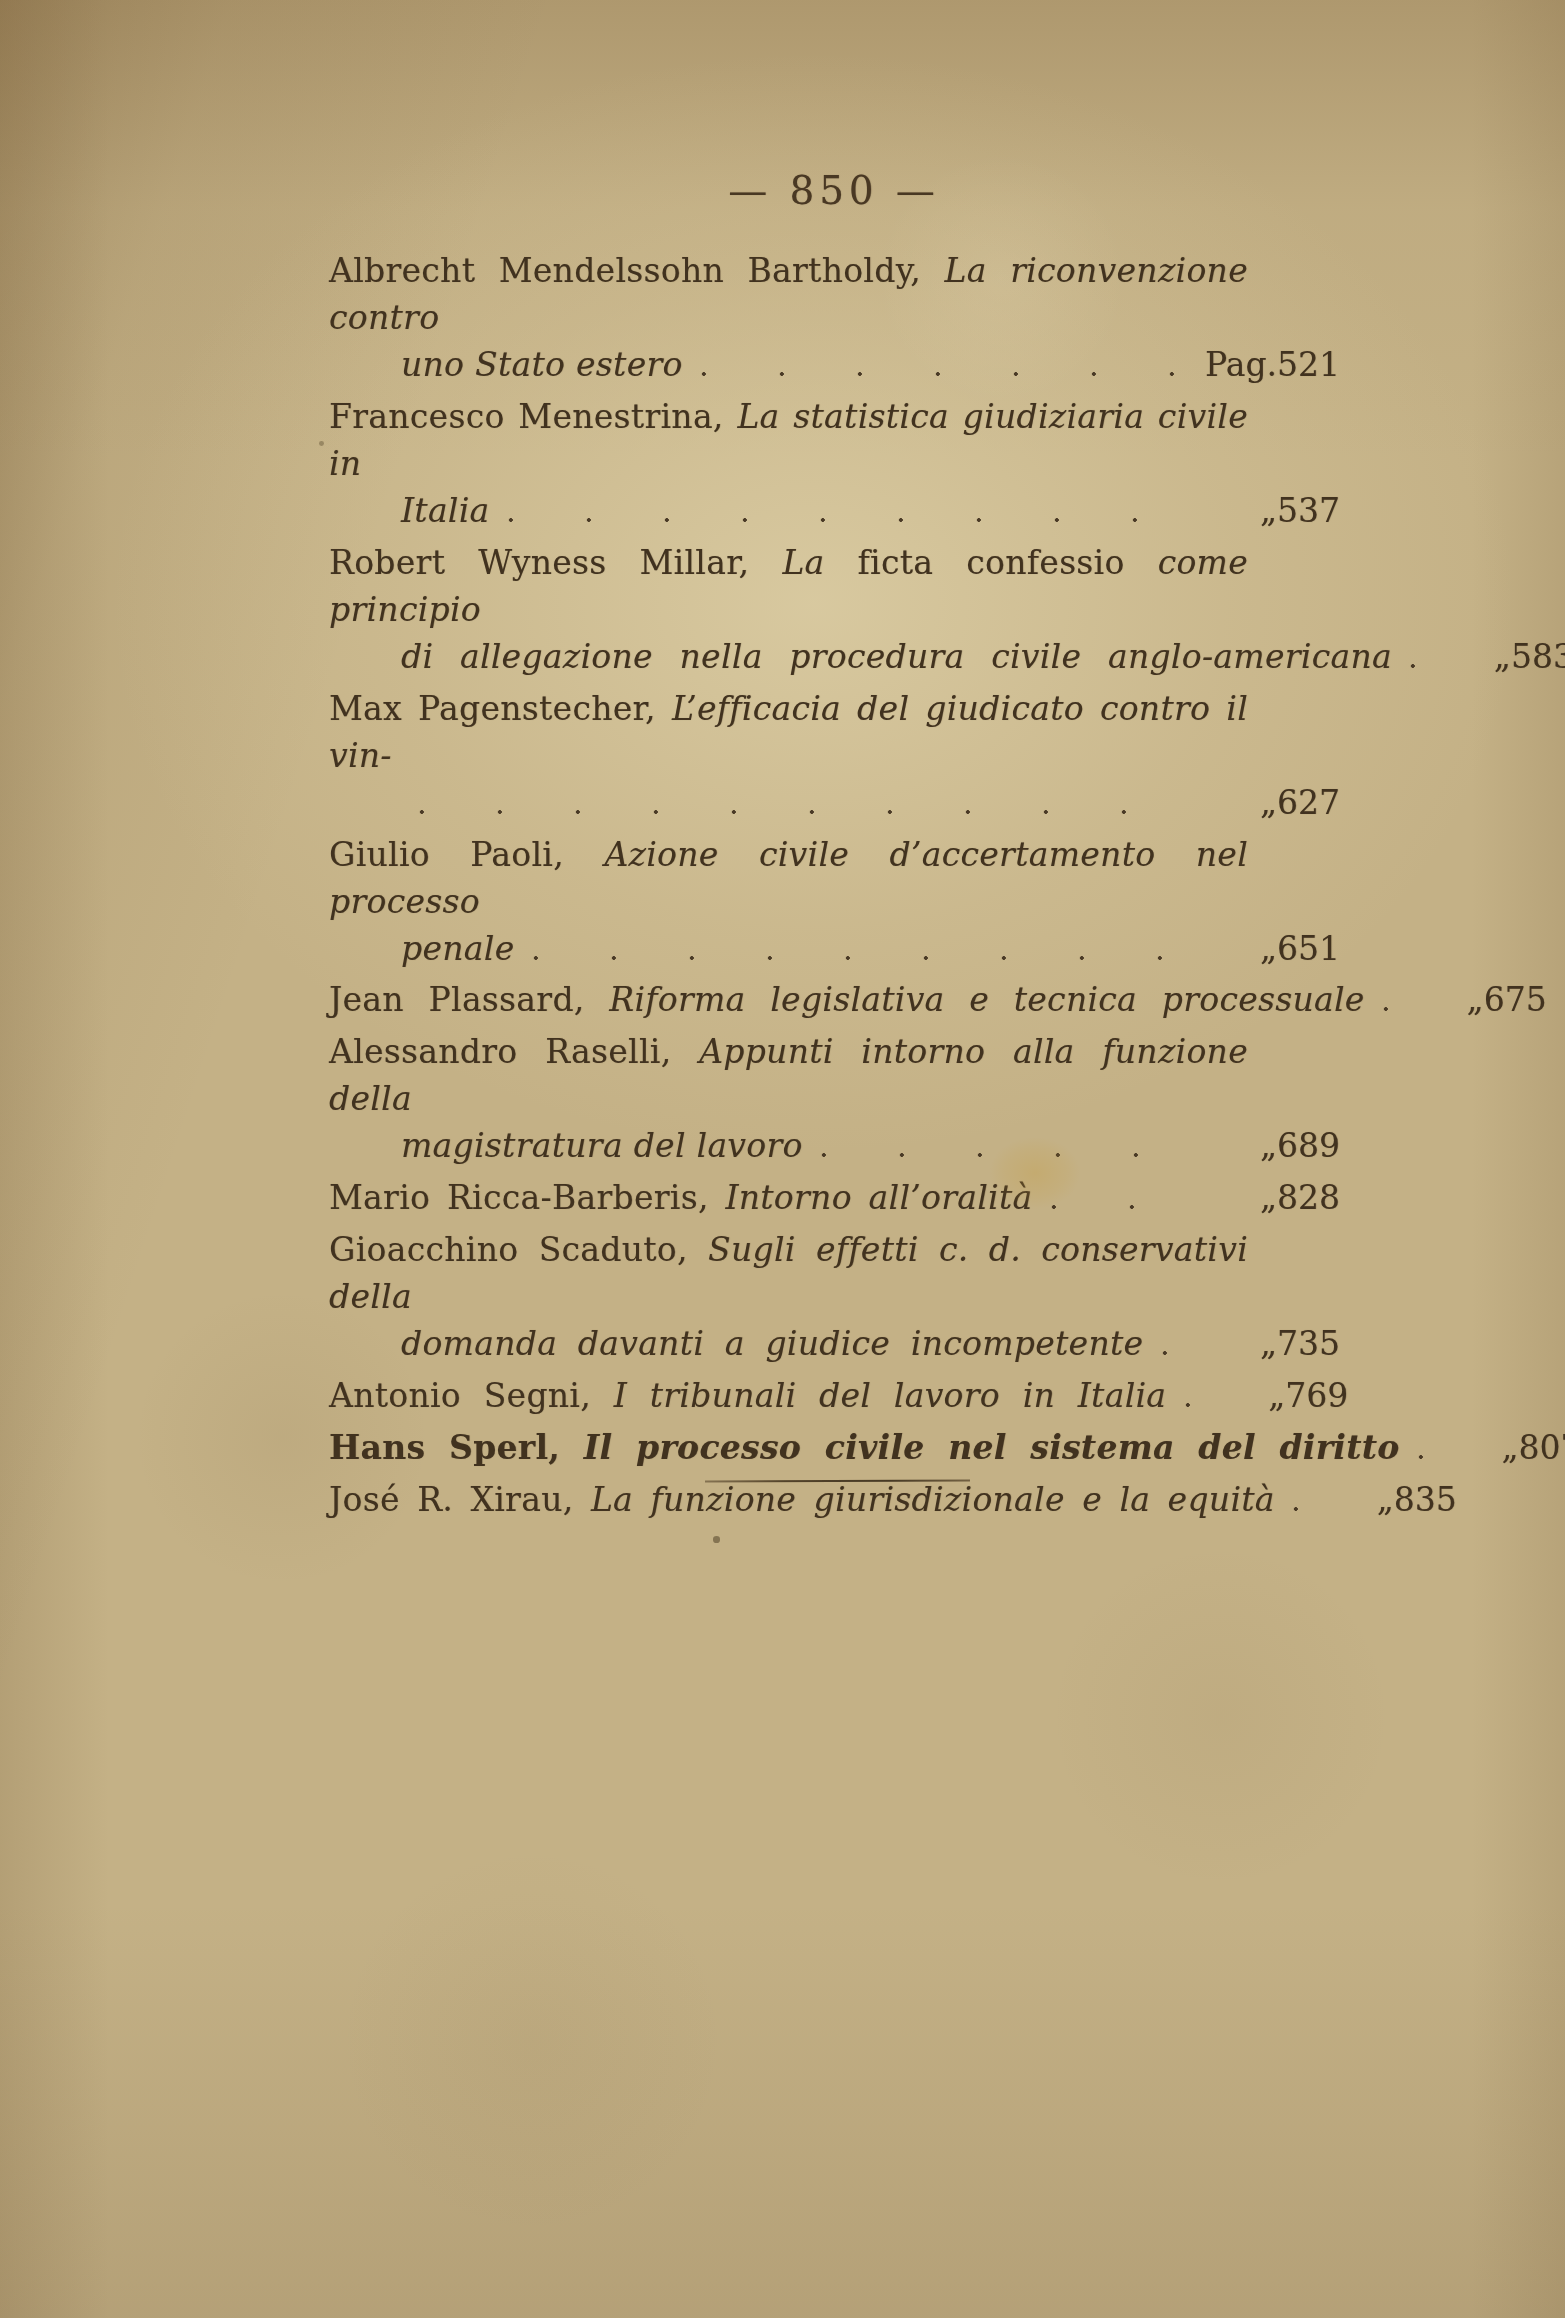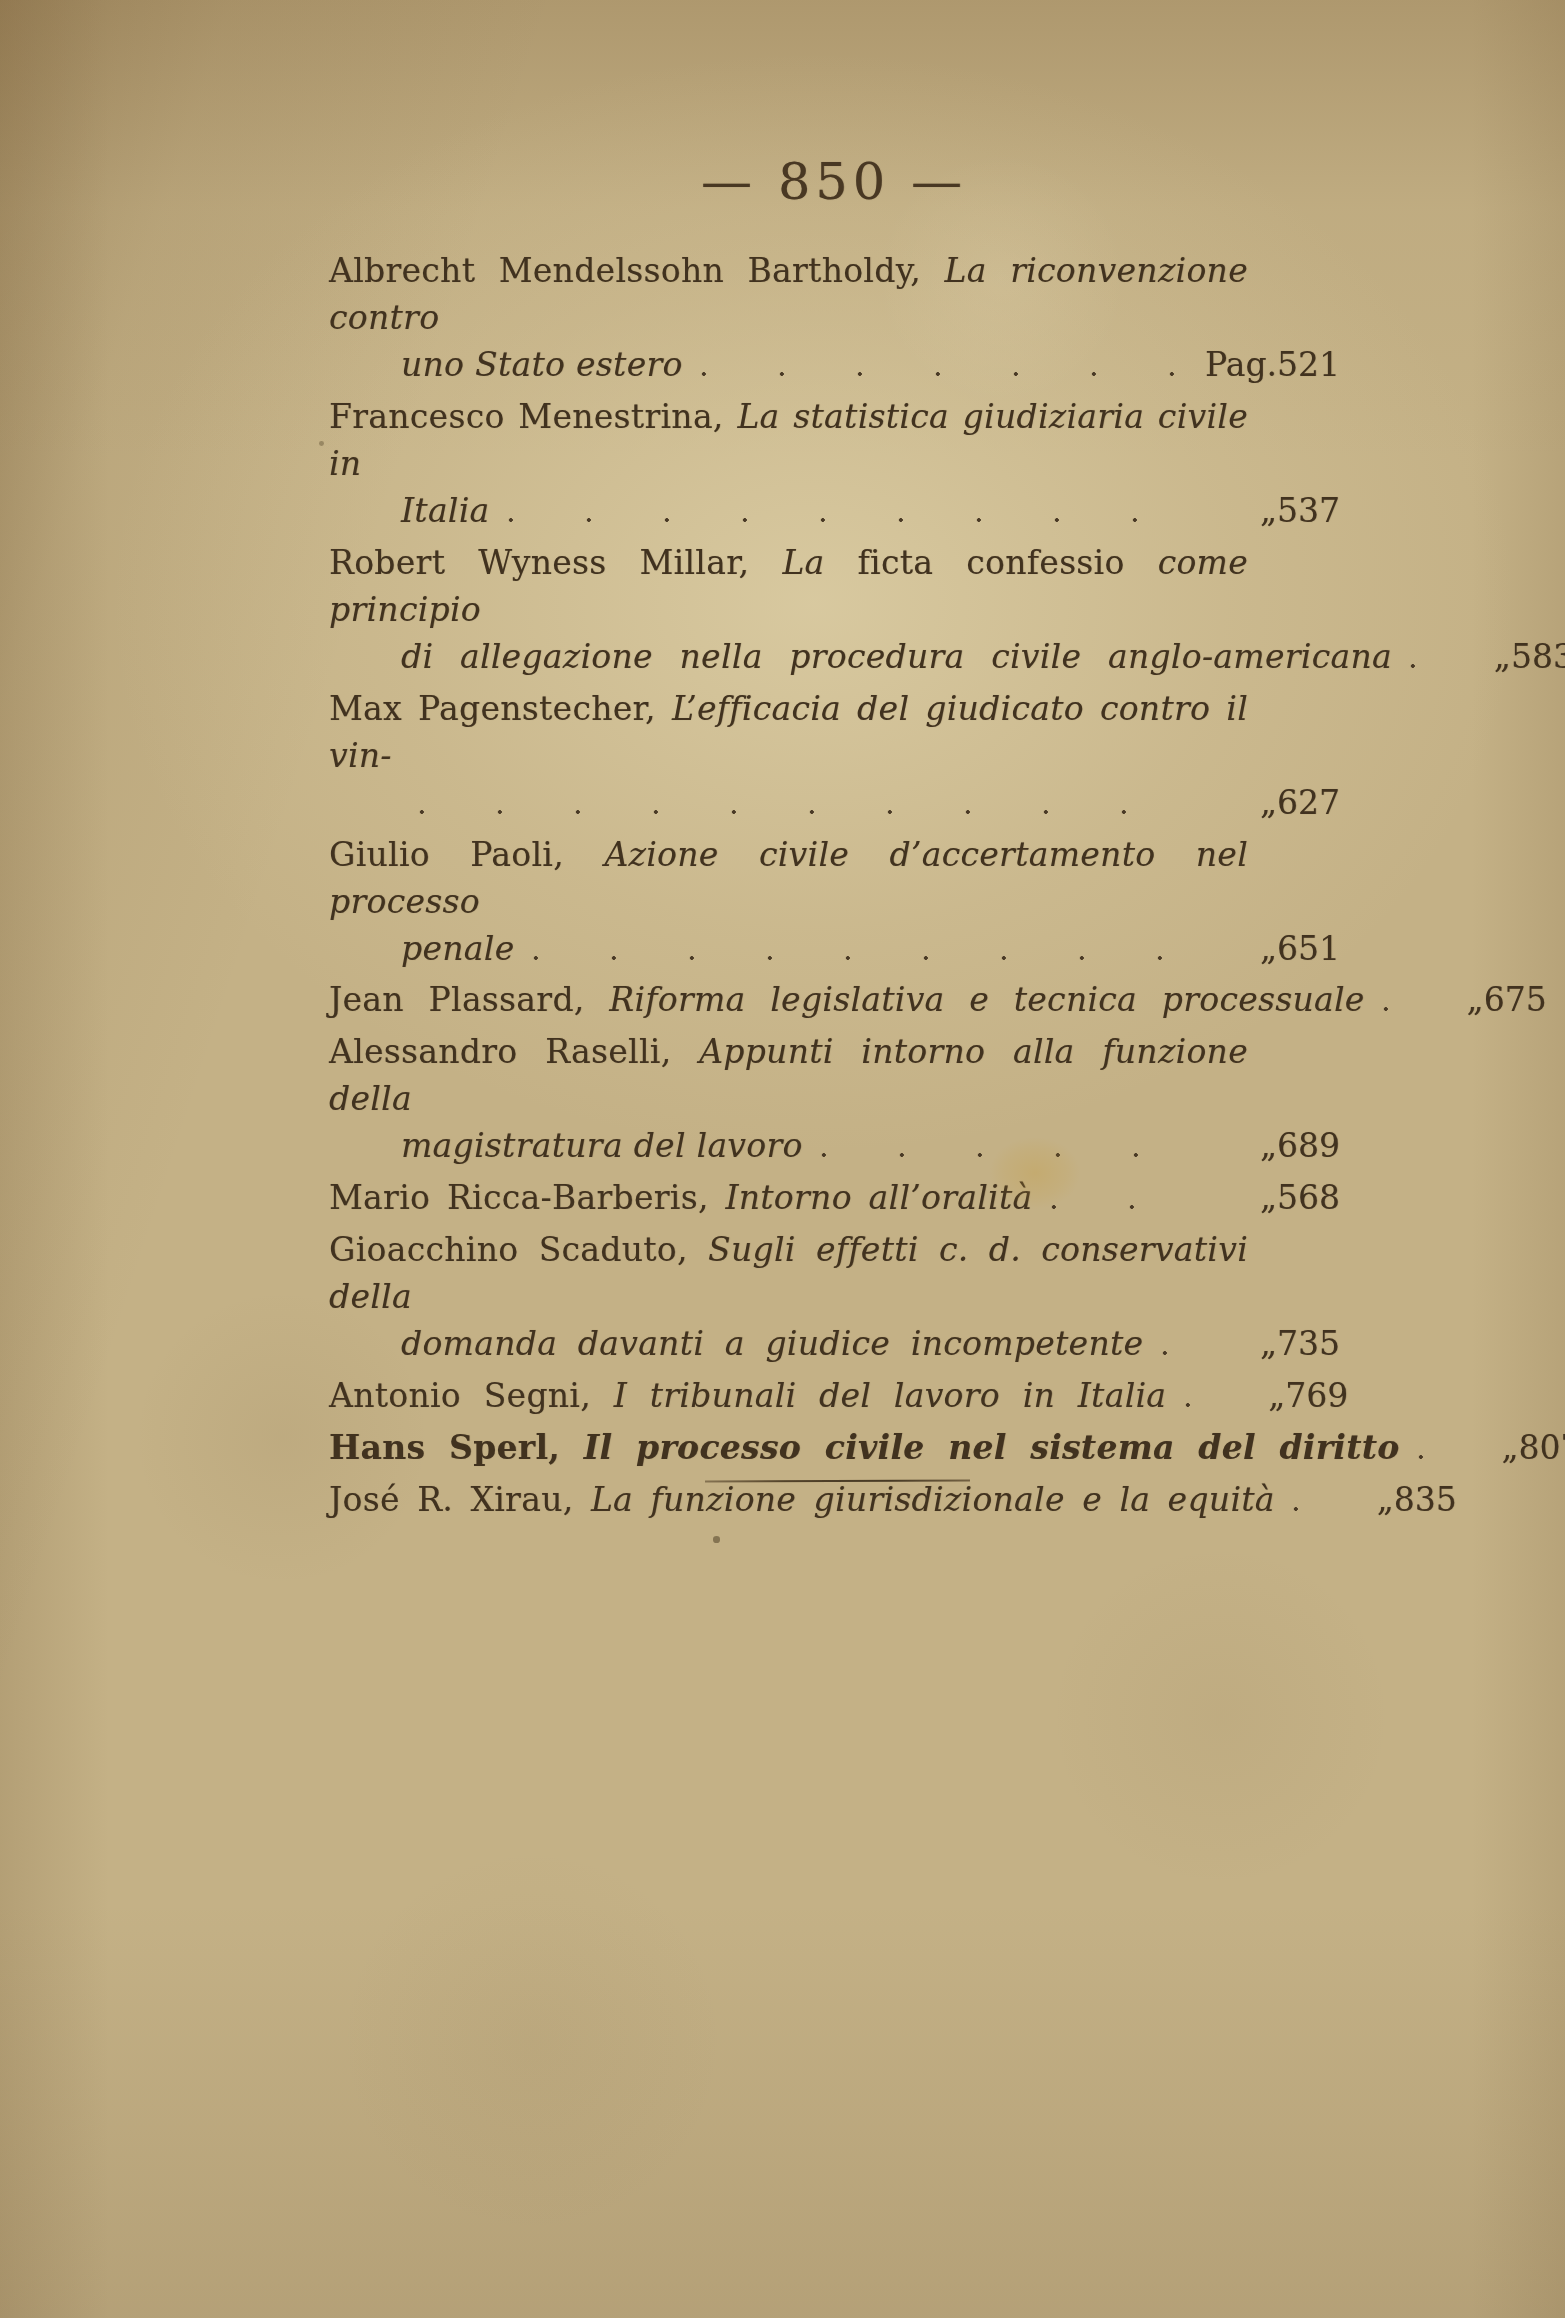--- a/index.html
+++ b/index.html
@@ -20,22 +20,22 @@
   
   .sheet::before{
     content:"";position:absolute;inset:0;pointer-events:none;
     background:
       radial-gradient(circle 212px at 18% 62%, rgba(110,85,50,0.07), rgba(0,0,0,0) 70%),
       radial-gradient(circle 245px at 78% 74%, rgba(110,85,50,0.06), rgba(0,0,0,0) 70%),
       radial-gradient(circle 180px at 64% 12%, rgba(255,245,215,0.10), rgba(0,0,0,0) 70%),
       radial-gradient(circle 278px at 34% 88%, rgba(110,85,50,0.05), rgba(0,0,0,0) 70%);
   }
   .page-header{
-    position:absolute;top:152px;left:329px;width:1010px;
-    text-align:center;font-size:51px;letter-spacing:4.9px;
+    position:absolute;top:168px;left:329px;width:1010px;
+    text-align:center;font-size:39px;letter-spacing:4.9px;
     color:#493823;text-shadow:0.4px 0.4px 0.8px rgba(73,56,35,0.45);
   }
   .toc{
     position:absolute;top:247px;left:329px;width:1010px;
     font-size:33px;
     text-shadow:0.4px 0.4px 0.7px rgba(65,50,30,0.38);
   }
   .entry{margin-bottom:4.9px;}
   .line{line-height:47px;min-height:47px;}
   .line.indent{padding-left:72px;}
@@ -139,21 +139,21 @@
           <span class="leader"></span>
           <span class="refmark">„</span>
           <span class="page-num">689</span>
         </div>
       </div>
       <div class="entry entry-8">
         <div class="line line-1 flexline">
           <span class="line-text"><span class="seg roman">Mario Ricca-Barberis, </span><span class="seg italic">Intorno all’oralità</span></span>
           <span class="leader"></span>
           <span class="refmark">„</span>
-          <span class="page-num">568</span>
+          <span class="page-num">828</span>
         </div>
       </div>
       <div class="entry entry-9">
         <div class="line line-1 fill"><span class="line-text"><span class="seg roman">Gioacchino Scaduto, </span><span class="seg italic">Sugli effetti c. d. conservativi della</span></span></div>
         <div class="line line-2 indent flexline">
           <span class="line-text"><span class="seg italic">domanda davanti a giudice incompetente</span></span>
           <span class="leader"></span>
           <span class="refmark">„</span>
           <span class="page-num">735</span>
         </div>

